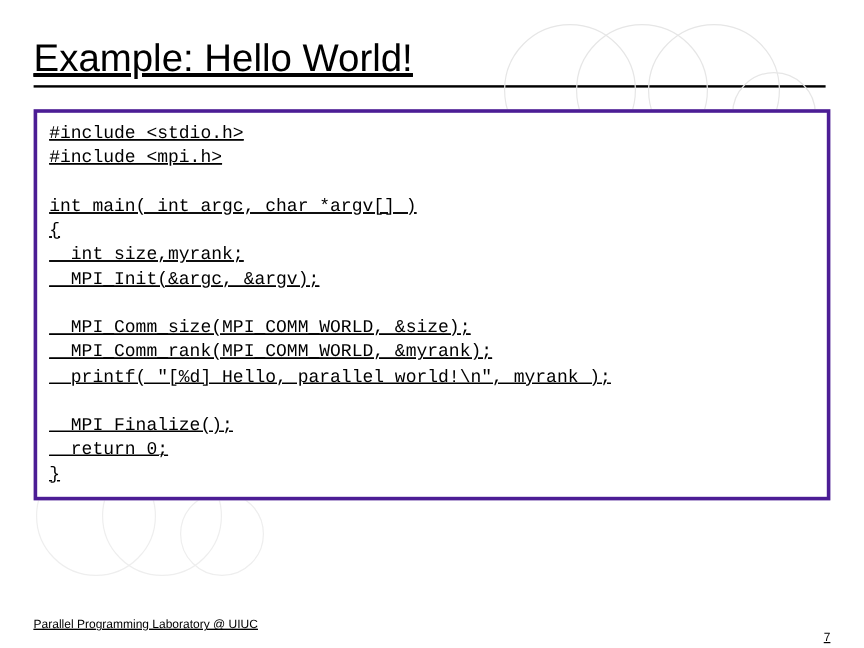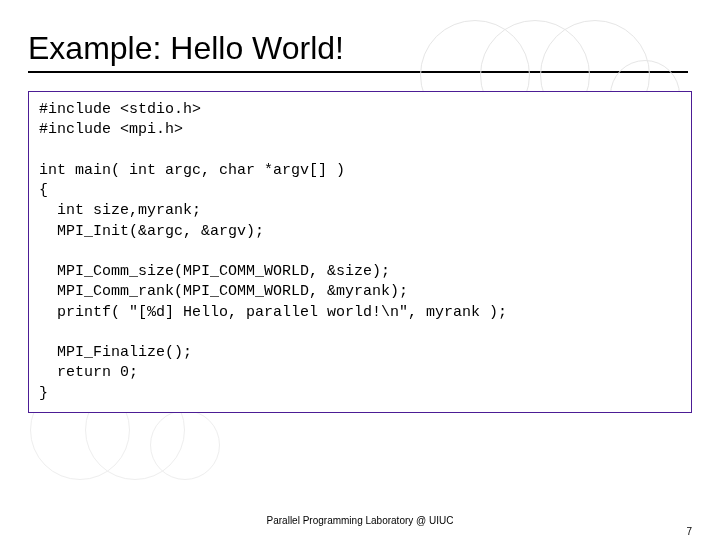--- a/index.html
+++ b/index.html
@@ -1,33 +1,33 @@
 <!DOCTYPE html>
 <html><head>
 <meta charset="utf-8">
 <style>
-  * { margin: 0; padding: 0; box-sizing: border-box; }
+  * { margin: 0; padding: 0; box-sizing: border-box; text-decoration: underline; }
   html, body { width: 720px; height: 540px; background: #ffffff; font-family: Arial, Helvetica, sans-serif; position: relative; overflow: hidden; }
   .bg-circles { position: absolute; top: 20px; right: 40px; width: 260px; height: 120px; pointer-events: none; }
   .circle { position: absolute; border: 1px solid #e6e6e6; border-radius: 50%; }
   .c1 { width: 110px; height: 110px; left: 0; top: 0; }
   .c2 { width: 110px; height: 110px; left: 60px; top: 0; }
   .c3 { width: 110px; height: 110px; left: 120px; top: 0; }
   .c4 { width: 70px; height: 70px; left: 190px; top: 40px; }
   .slide-title { position: relative; margin: 30px 0 4px 28px; font-size: 32px; font-weight: 400; color: #000; z-index: 2; }
   .underline { margin-left: 28px; height: 2px; background: #000; width: 660px; }
-  .code-box { margin: 18px 28px 0 28px; border: 1px solid #4c1d95; padding: 8px 10px 8px 10px; font-family: "Courier New", Courier, monospace; font-size: 15px; line-height: 1.35; white-space: pre; color: #000; background: #ffffff; position: relative; z-index: 2; }
+  .code-box { margin: 18px 28px 0 28px; border: 3px solid #4c1d95; padding: 8px 10px 8px 10px; font-family: "Courier New", Courier, monospace; font-size: 15px; line-height: 1.35; white-space: pre; color: #000; background: #ffffff; position: relative; z-index: 2; }
   .bg-circles-bottom { position: absolute; bottom: 40px; left: 30px; width: 240px; height: 120px; pointer-events: none; }
   .bg-circles-bottom .circle { border-color: #eeeeee; }
   .bc1 { width: 100px; height: 100px; left: 0; top: 0; }
   .bc2 { width: 100px; height: 100px; left: 55px; top: 0; }
   .bc3 { width: 70px; height: 70px; left: 120px; top: 30px; }
   .footer { position: absolute; bottom: 14px; left: 0; width: 720px; padding: 0 28px; font-size: 10px; color: #000; }
   .footer-date { position: absolute; left: 28px; margin-top: 40px; }
-  .footer-center { width: 100%; text-align: center; }
+  .footer-center { width: 100%; }
   .footer-page { position: absolute; right: 28px; }
 </style>
 </head>
 <body>
 
 <div class="bg-circles">
   <div class="circle c1"></div>
   <div class="circle c2"></div>
   <div class="circle c3"></div>
   <div class="circle c4"></div>

